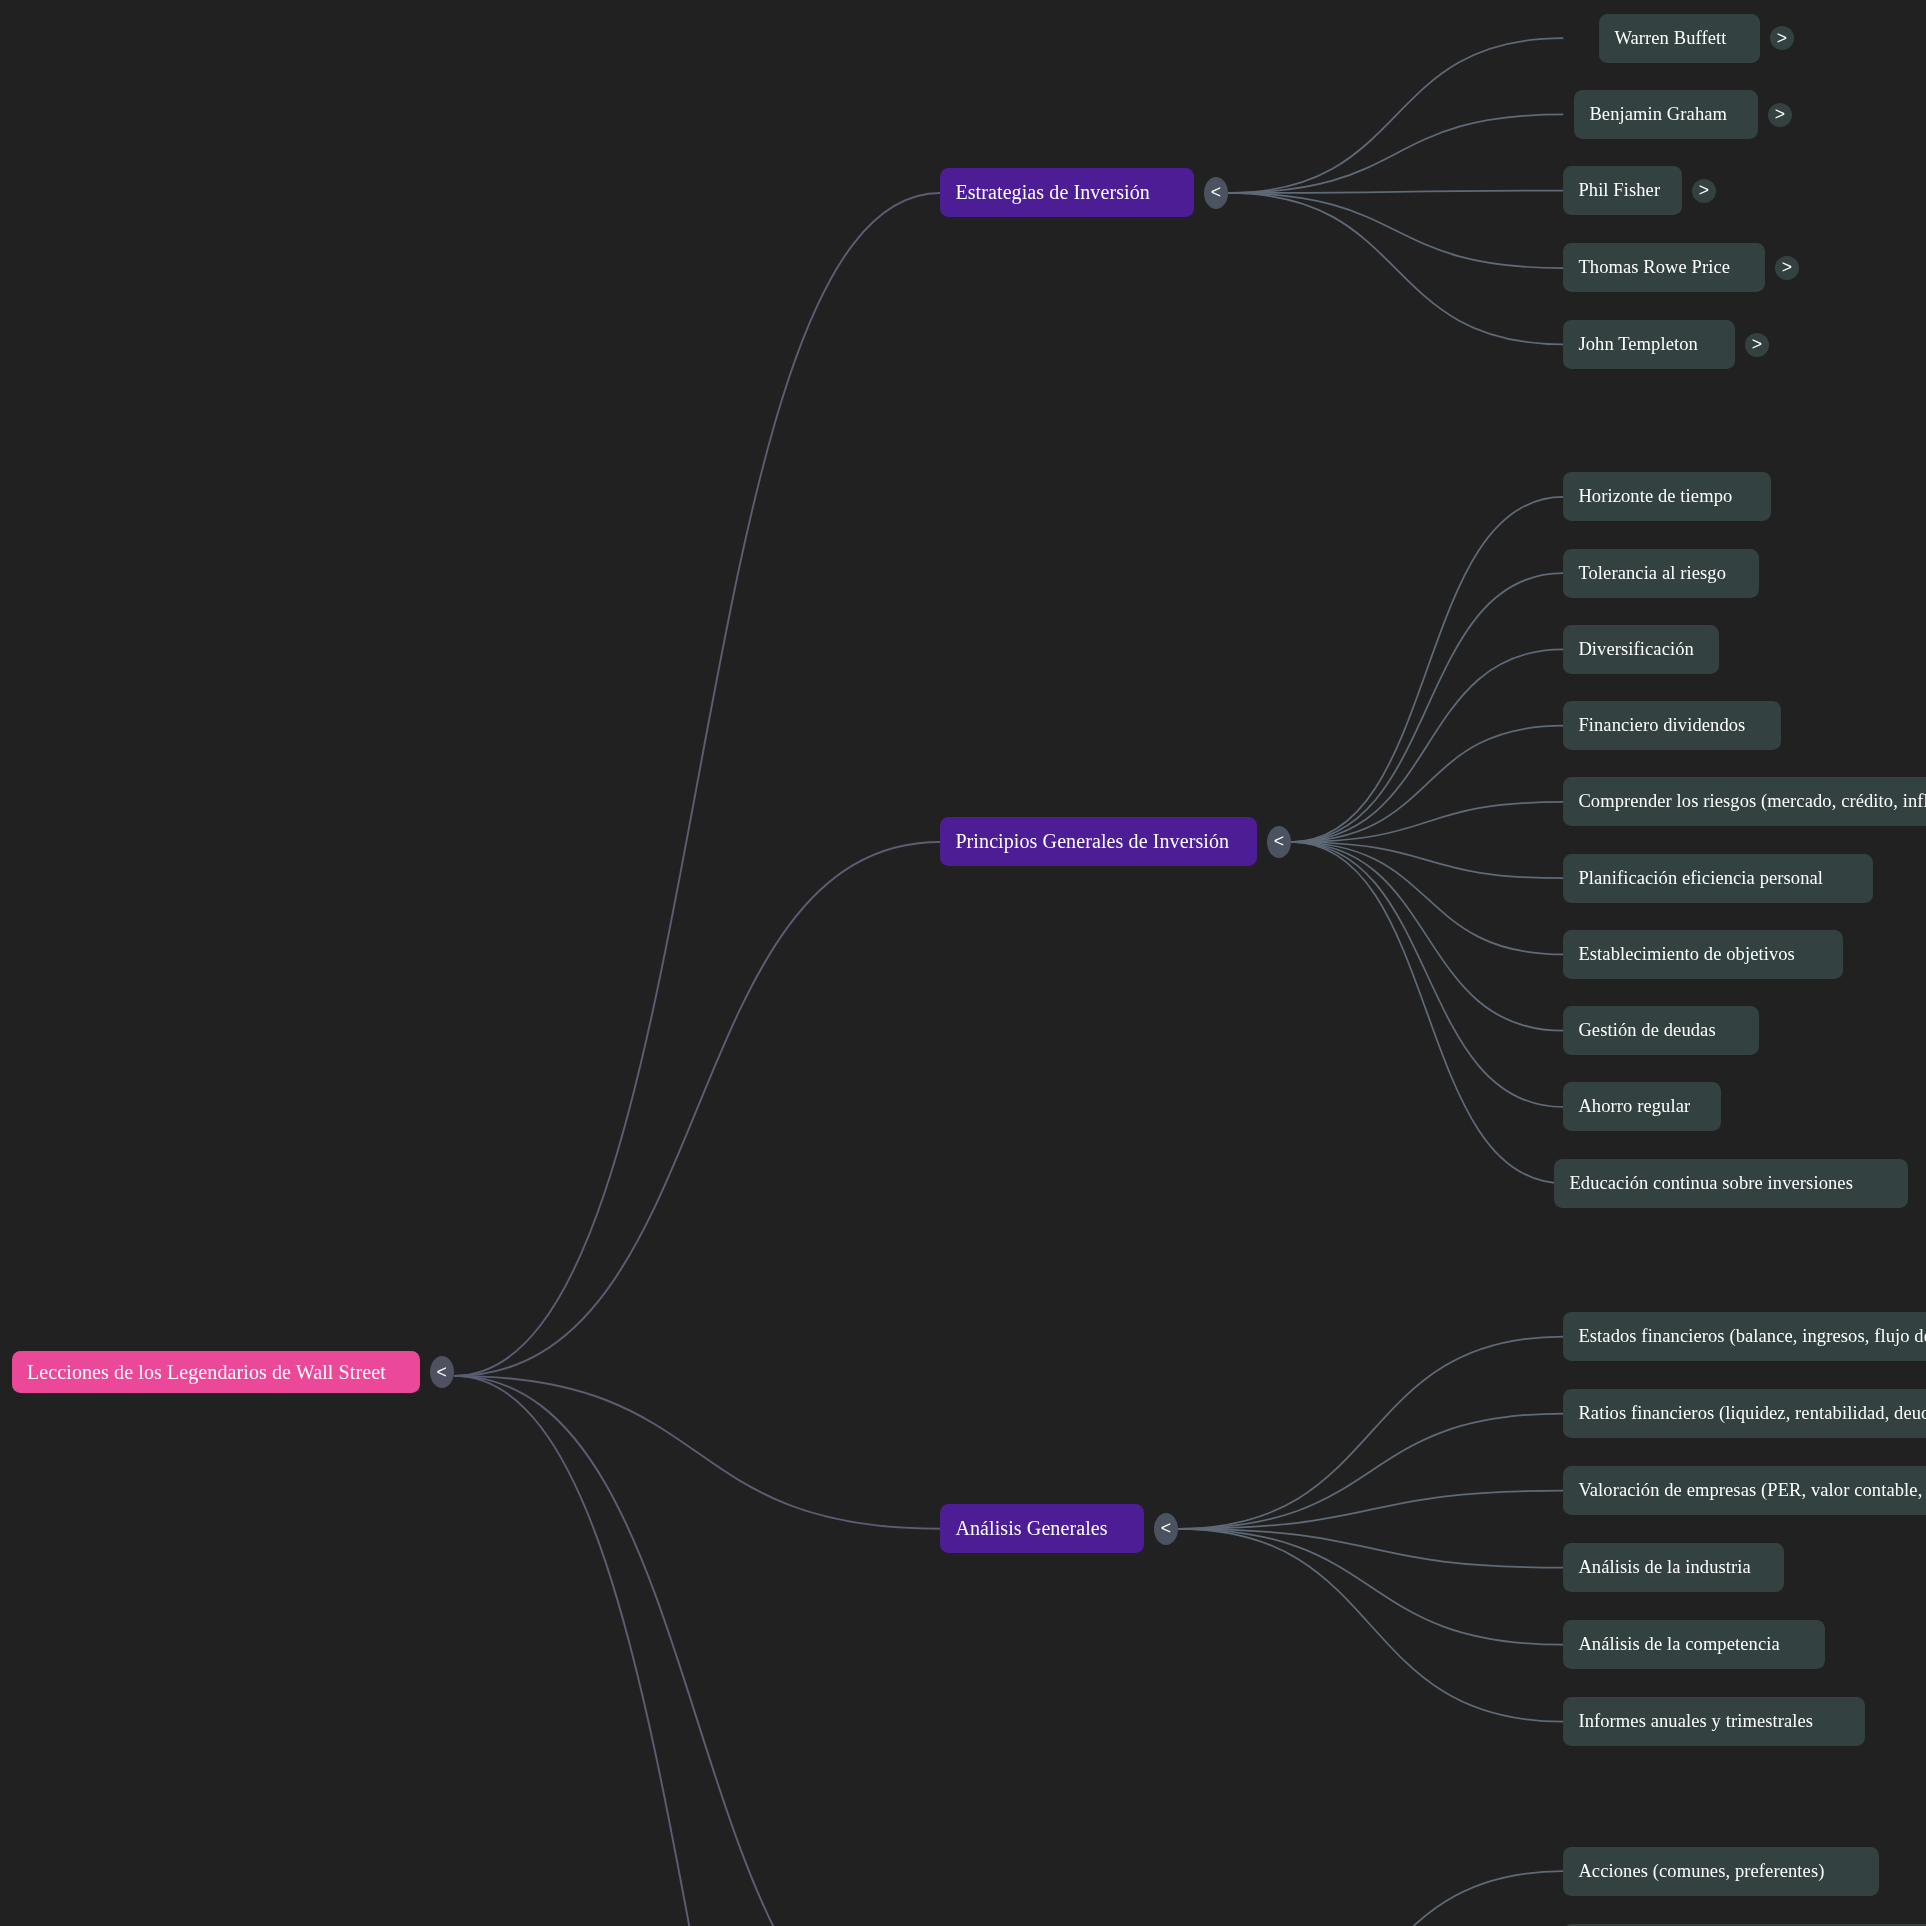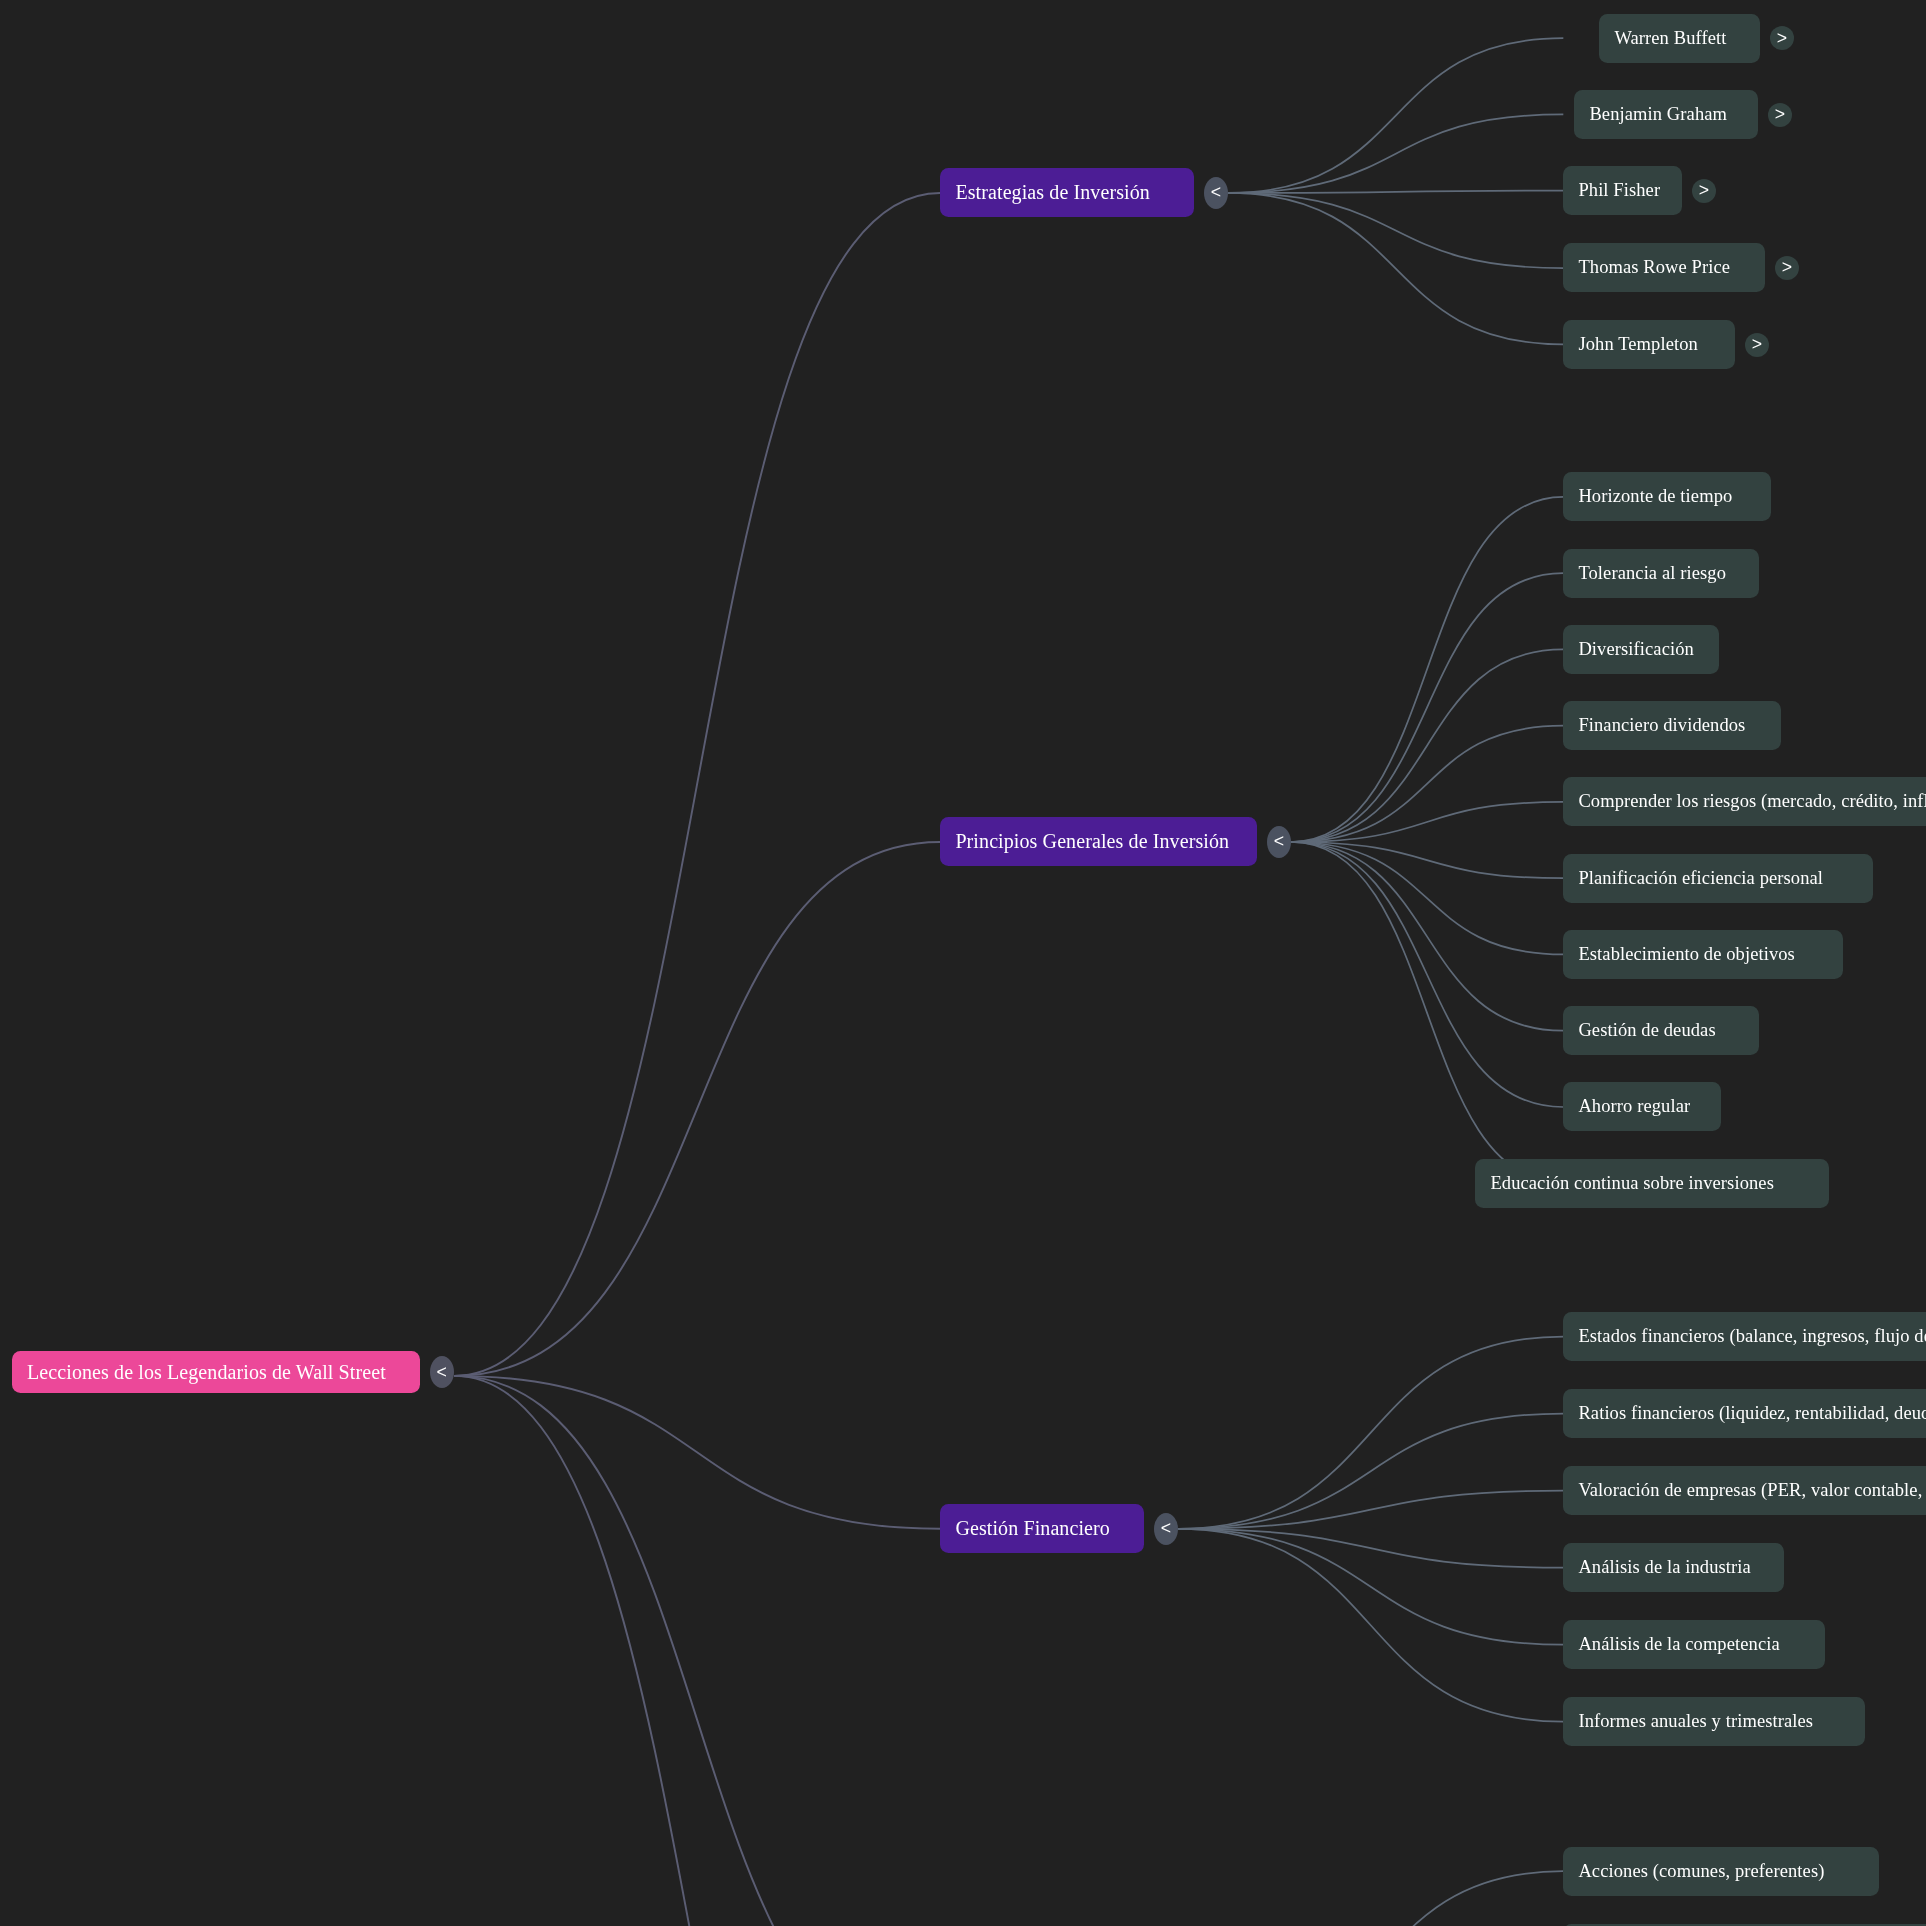--- a/index.html
+++ b/index.html
@@ -185,25 +185,25 @@
       </div>
       <div class="node node-leaf" style="left: 1563px; top: 930px;">
         <div class="node-box" style="min-width: 280px;">Establecimiento de objetivos</div>
       </div>
       <div class="node node-leaf" style="left: 1563px; top: 1006px;">
         <div class="node-box" style="min-width: 196px;">Gestión de deudas</div>
       </div>
       <div class="node node-leaf" style="left: 1563px; top: 1082px;">
         <div class="node-box" style="min-width: 158px;">Ahorro regular</div>
       </div>
-      <div class="node node-leaf" style="left: 1475px; top: 1159px;">
+      <div class="node node-leaf" style="left: 1554px; top: 1159px;">
         <div class="node-box" style="min-width: 354px;">Educación continua sobre inversiones</div>
       </div>
       <div class="node node-branch" style="left: 940px; top: 1504px;">
-        <div class="node-box" style="min-width: 204px;">Gestión Financiero</div>
+        <div class="node-box" style="min-width: 204px;">Análisis Generales</div>
         <div class="toggle">&lt;</div>
       </div>
       <div class="node node-leaf" style="left: 1563px; top: 1312px;">
         <div class="node-box" style="min-width: 478px;">Estados financieros (balance, ingresos, flujo de caja)</div>
       </div>
       <div class="node node-leaf" style="left: 1563px; top: 1389px;">
         <div class="node-box" style="min-width: 525px;">Ratios financieros (liquidez, rentabilidad, deuda, eficiencia)</div>
       </div>
       <div class="node node-leaf" style="left: 1563px; top: 1466px;">
         <div class="node-box" style="min-width: 638px;">Valoración de empresas (PER, valor contable, flujo de caja descontado)</div>

